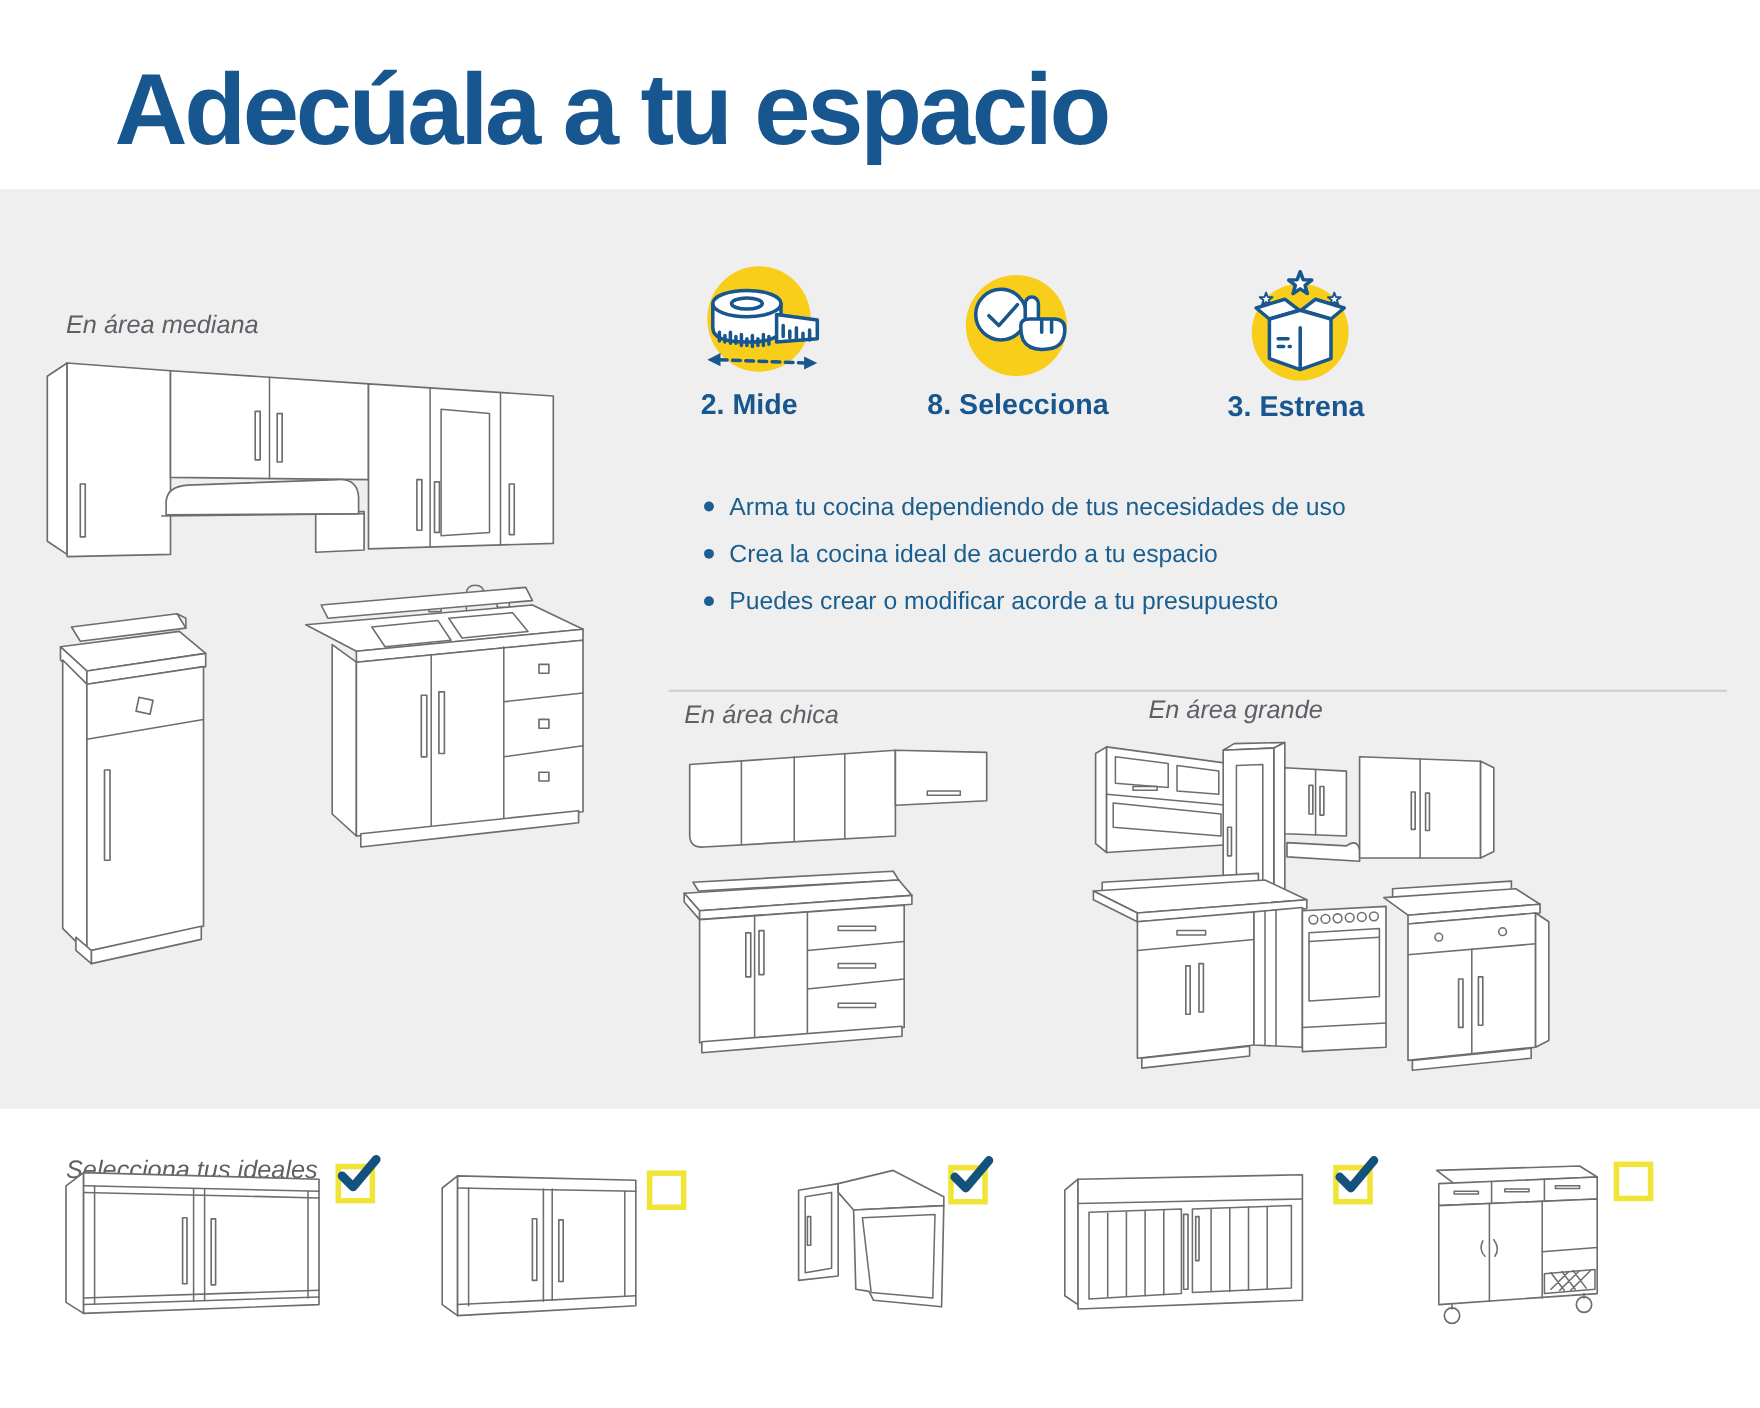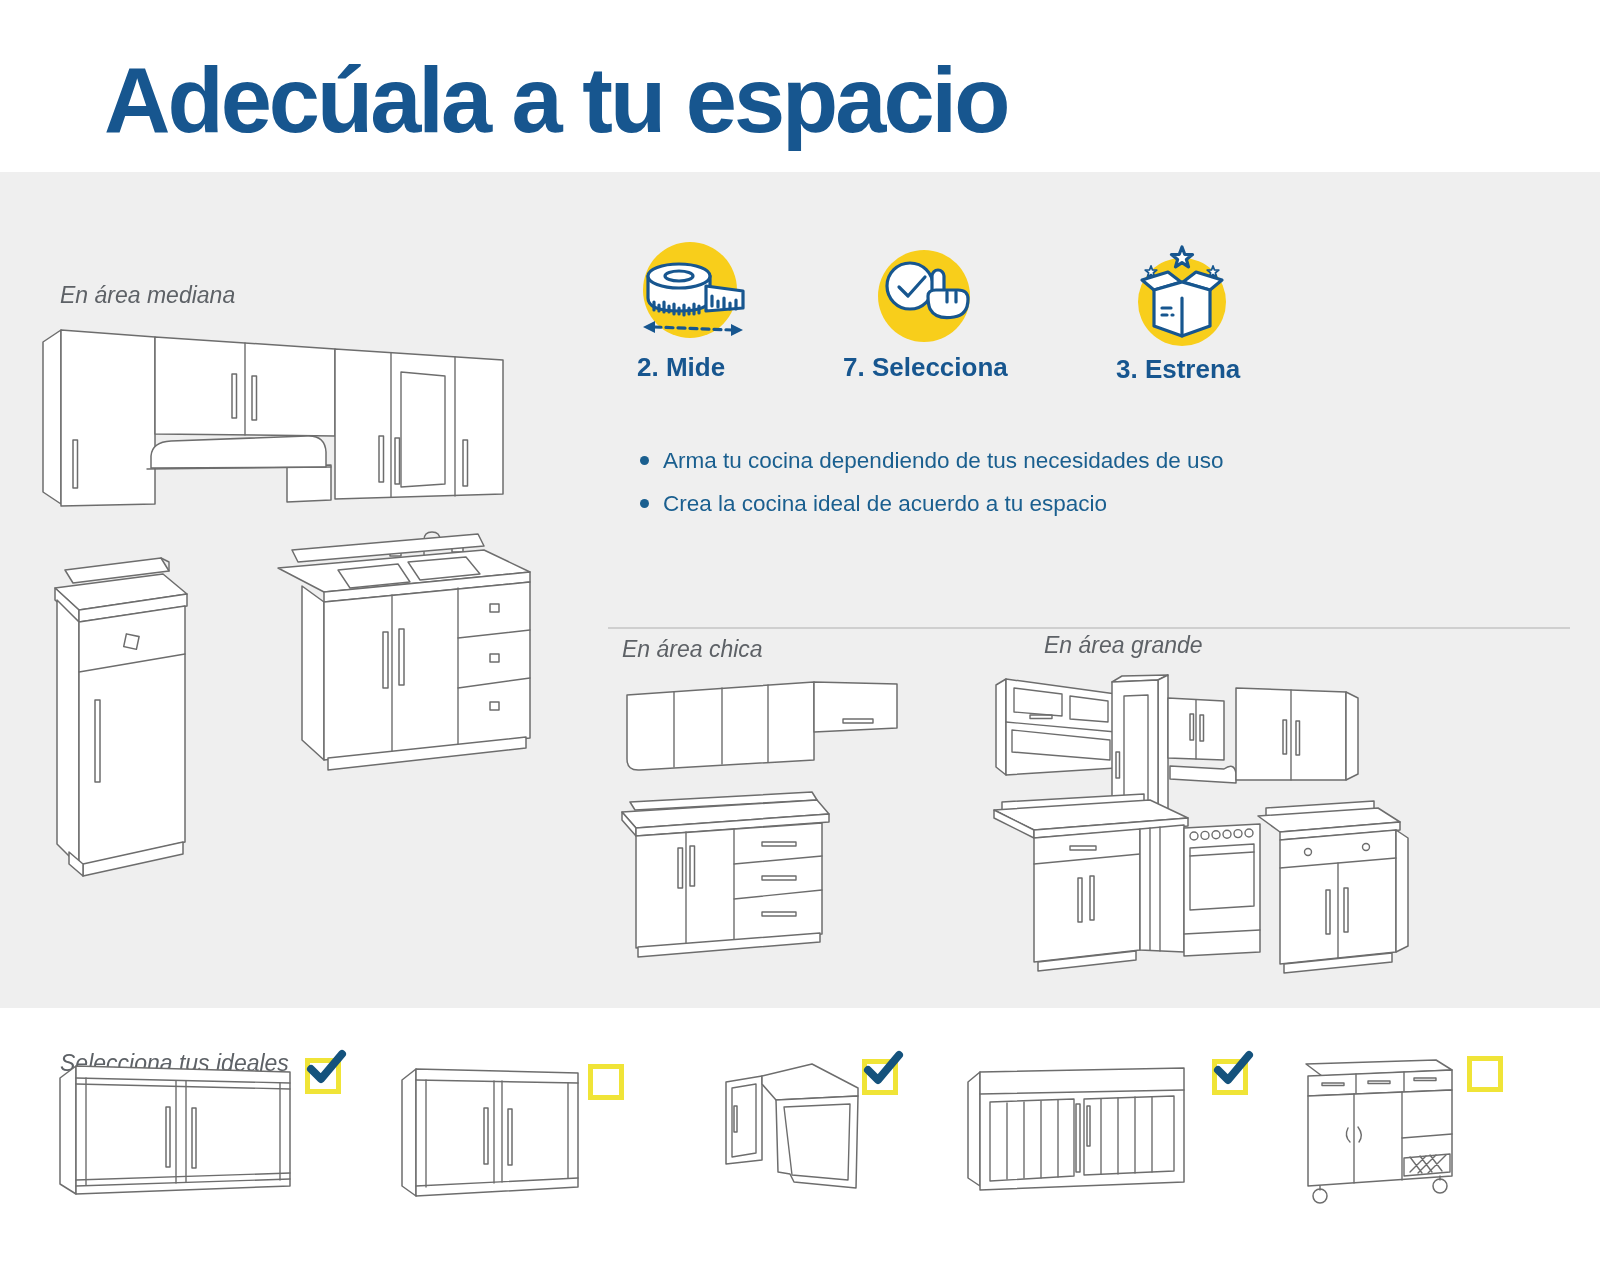--- a/index.html
+++ b/index.html
@@ -126,26 +126,27 @@
     <use href="#star5" class="ib wf" stroke-width="4.4" transform="translate(25,30) scale(0.55)"></use>
     <use href="#star5" class="ib wf" stroke-width="4.4" transform="translate(87,30) scale(0.55)"></use>
     <polygon class="ib wf" points="28,48 16,38 42,30 55,40"></polygon>
     <polygon class="ib wf" points="84,48 96,38 70,30 57,40"></polygon>
     <polygon class="ib wf" points="28,48 56,40 84,48 84,84 56,94 28,84"></polygon>
     <line class="ib" x1="56" y1="56" x2="56" y2="94" stroke-width="2.6"></line>
     <path class="ib" stroke-width="2.6" d="M36,66 h9 M36,73 h5 M46,73 h1"></path>
   </svg>
 
   <div class="step-label" style="left:637px;top:352px;">2. Mide</div>
-  <div class="step-label" style="left:843px;top:352px;">7. Selecciona</div>
+  <div class="step-label" style="left:843px;top:352px;">8. Selecciona</div>
   <div class="step-label" style="left:1116px;top:354px;">3. Estrena</div>
 
   <ul class="bullets">
     <li>Arma tu cocina dependiendo de tus necesidades de uso</li>
     <li>Crea la cocina ideal de acuerdo a tu espacio</li>
+    <li>Puedes crear o modificar acorde a tu presupuesto</li>
   </ul>
 
   <div class="divider"></div>
 
   <svg class="abs" style="left:610px;top:666px;" width="300" height="112" viewBox="0 0 300 112">
     <path class="g" d="M17,29 L204,16 L204,94 L30,104 Q17,105 17,93 Z"></path>
     <line class="gn" x1="64" y1="26" x2="64" y2="101"></line>
     <line class="gn" x1="112" y1="22" x2="112" y2="98"></line>
     <line class="gn" x1="158" y1="19" x2="158" y2="96"></line>
     <polygon class="g" points="204,16 287,18 287,62 204,66"></polygon>

